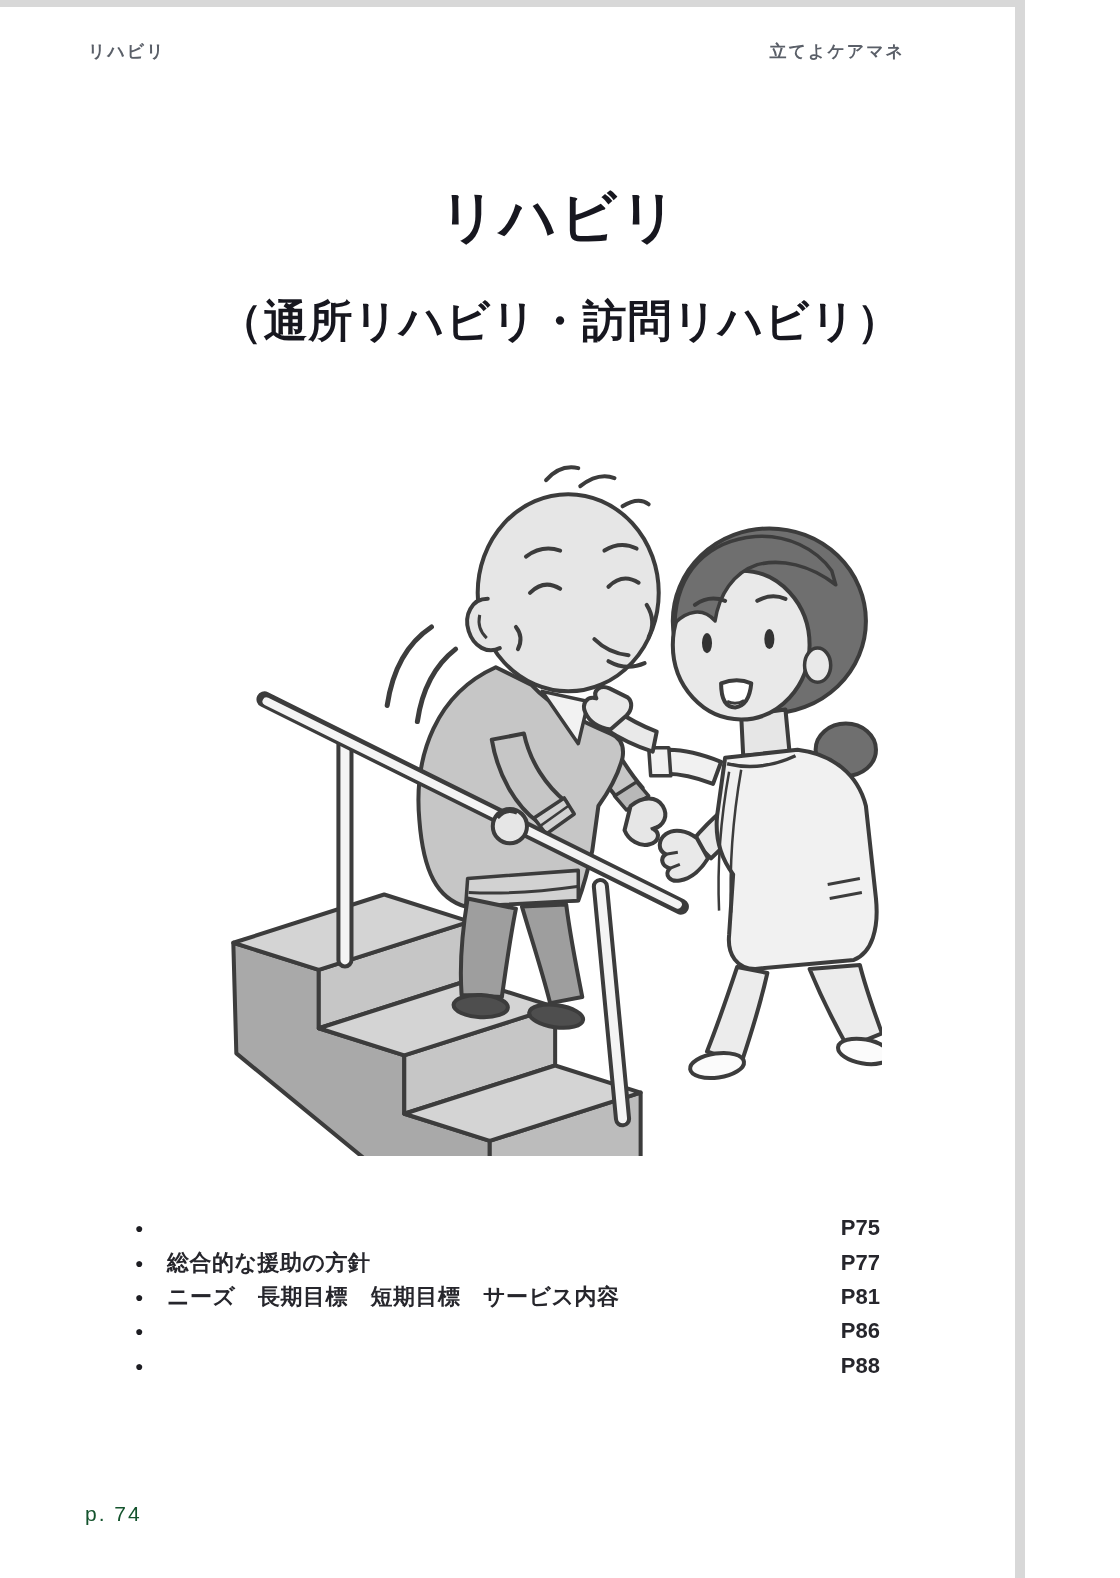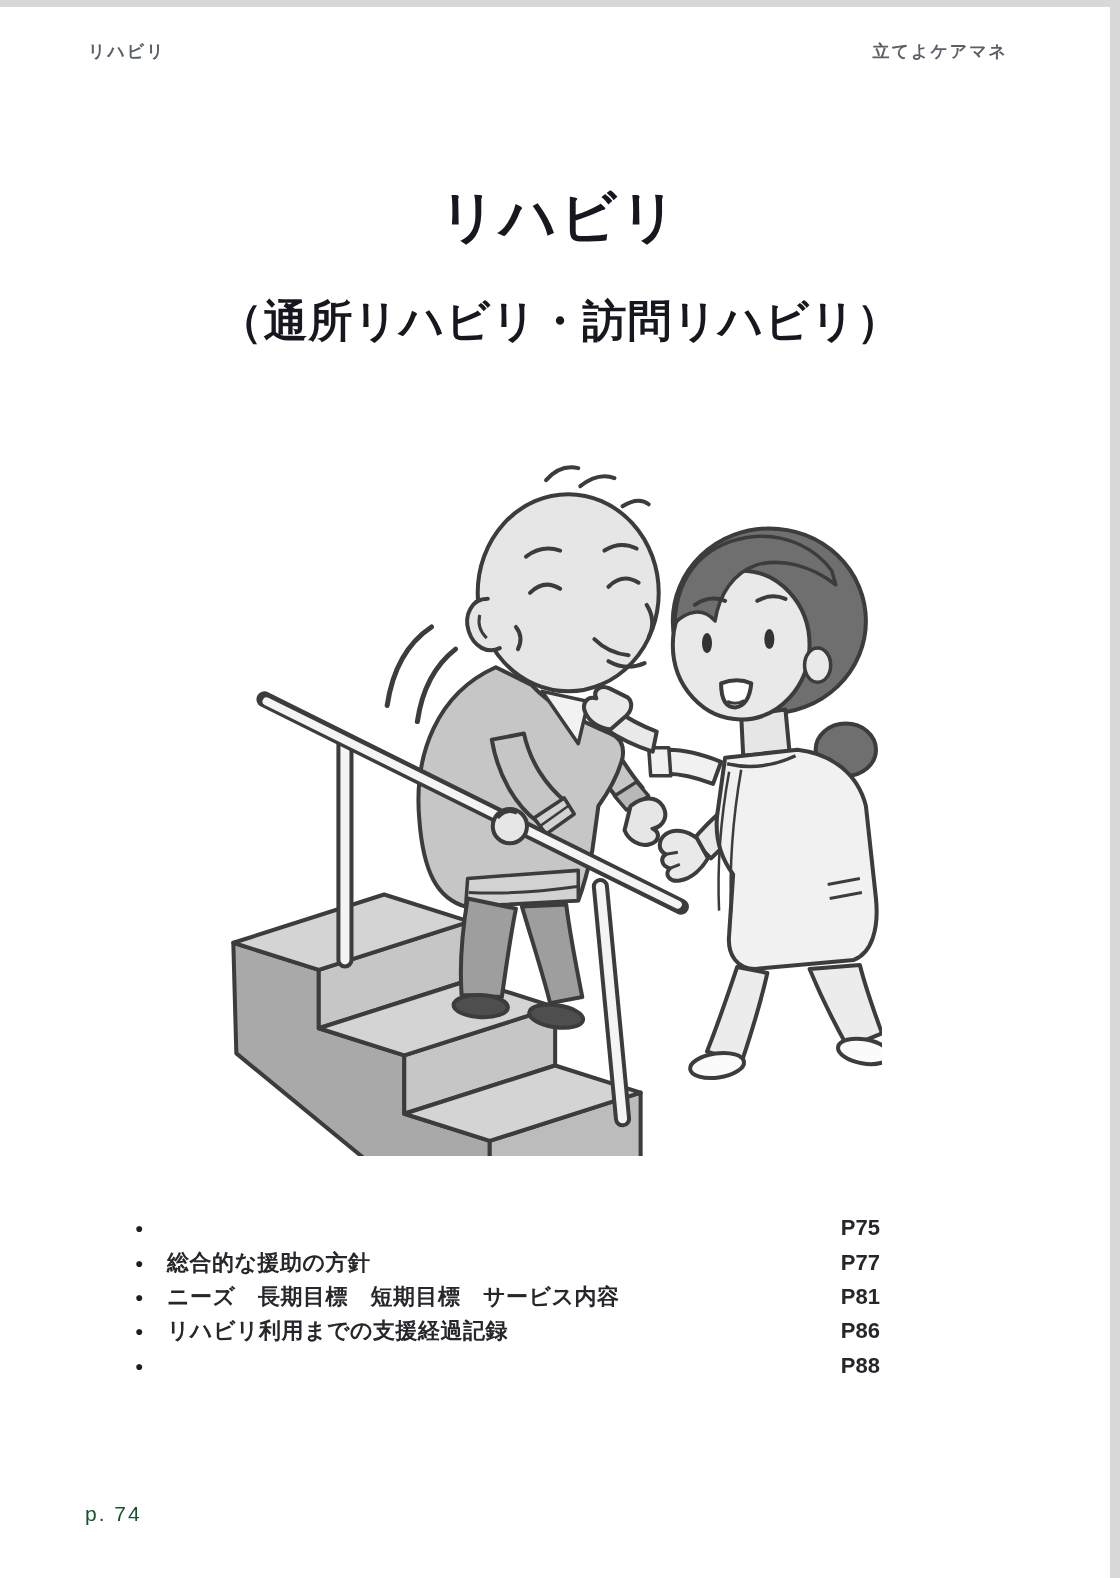--- a/index.html
+++ b/index.html
@@ -1,22 +1,22 @@
 <!DOCTYPE html>
 <html><head>
 <meta charset="utf-8">
 <style>
   html,body { margin:0; padding:0; background:#ffffff; }
   body { font-family:"Liberation Sans","DejaVu Sans",sans-serif; }
-  .page { position:relative; width:1120px; height:1578px; background:#ffffff; overflow:hidden;text-decoration:underline; }
+  .page { position:relative; width:1025px; height:1578px; background:#ffffff; overflow:hidden;text-decoration:underline; }
   .edge-top { position:absolute; top:0; left:0; width:1120px; height:7px; background:#d8d8d8; }
   .edge-right { position:absolute; top:0; right:0; width:10px; height:1578px; background:#d8d8d8; }
   .hdr { position:absolute; top:40px; font-size:17px; font-weight:bold; color:#5a5f68; letter-spacing:2px; }
   .hdr-left { left:88px; }
-  .hdr-right { right:112px; }
+  .hdr-right { right:120px; }
   .title-line { position:absolute; left:0; width:1120px; text-align:center; font-weight:bold; color:#17171f; }
   .title-1 { top:180px; font-size:56px; letter-spacing:3px; }
   .title-2 { top:292px; font-size:44px; letter-spacing:1px; }
   .illus { position:absolute; top:452px; left:178px; width:704px; height:704px; }
   .toc { position:absolute; top:1211px; left:135px; width:745px; }
   .toc-row { display:flex; align-items:center; height:34.4px; font-size:22px; font-weight:bold; color:#26262c; }
   .toc-bullet { width:32px; font-size:14px; color:#1d1d22; flex:none; }
   .toc-label { white-space:nowrap; letter-spacing:0.5px; }
   .toc-page { margin-left:auto; letter-spacing:0; }
   .footer { position:absolute; top:1502px; left:85px; font-size:21px; color:#14532d; letter-spacing:2px; }
@@ -156,21 +156,20 @@
       <span class="toc-label">総合的な援助の方針</span>
       <span class="toc-page">P77</span>
     </div>
     <div class="toc-row">
       <span class="toc-bullet">●</span>
       <span class="toc-label">ニーズ　長期目標　短期目標　サービス内容</span>
       <span class="toc-page">P81</span>
     </div>
     <div class="toc-row">
       <span class="toc-bullet">●</span>
-      <span class="toc-label">リハビリ利用までの支援経過記録</span>
       <span class="toc-page">P86</span>
     </div>
     <div class="toc-row">
       <span class="toc-bullet">●</span>
       <span class="toc-page">P88</span>
     </div>
   </div>
 
   <div class="footer">p. 74</div>
 </div>

